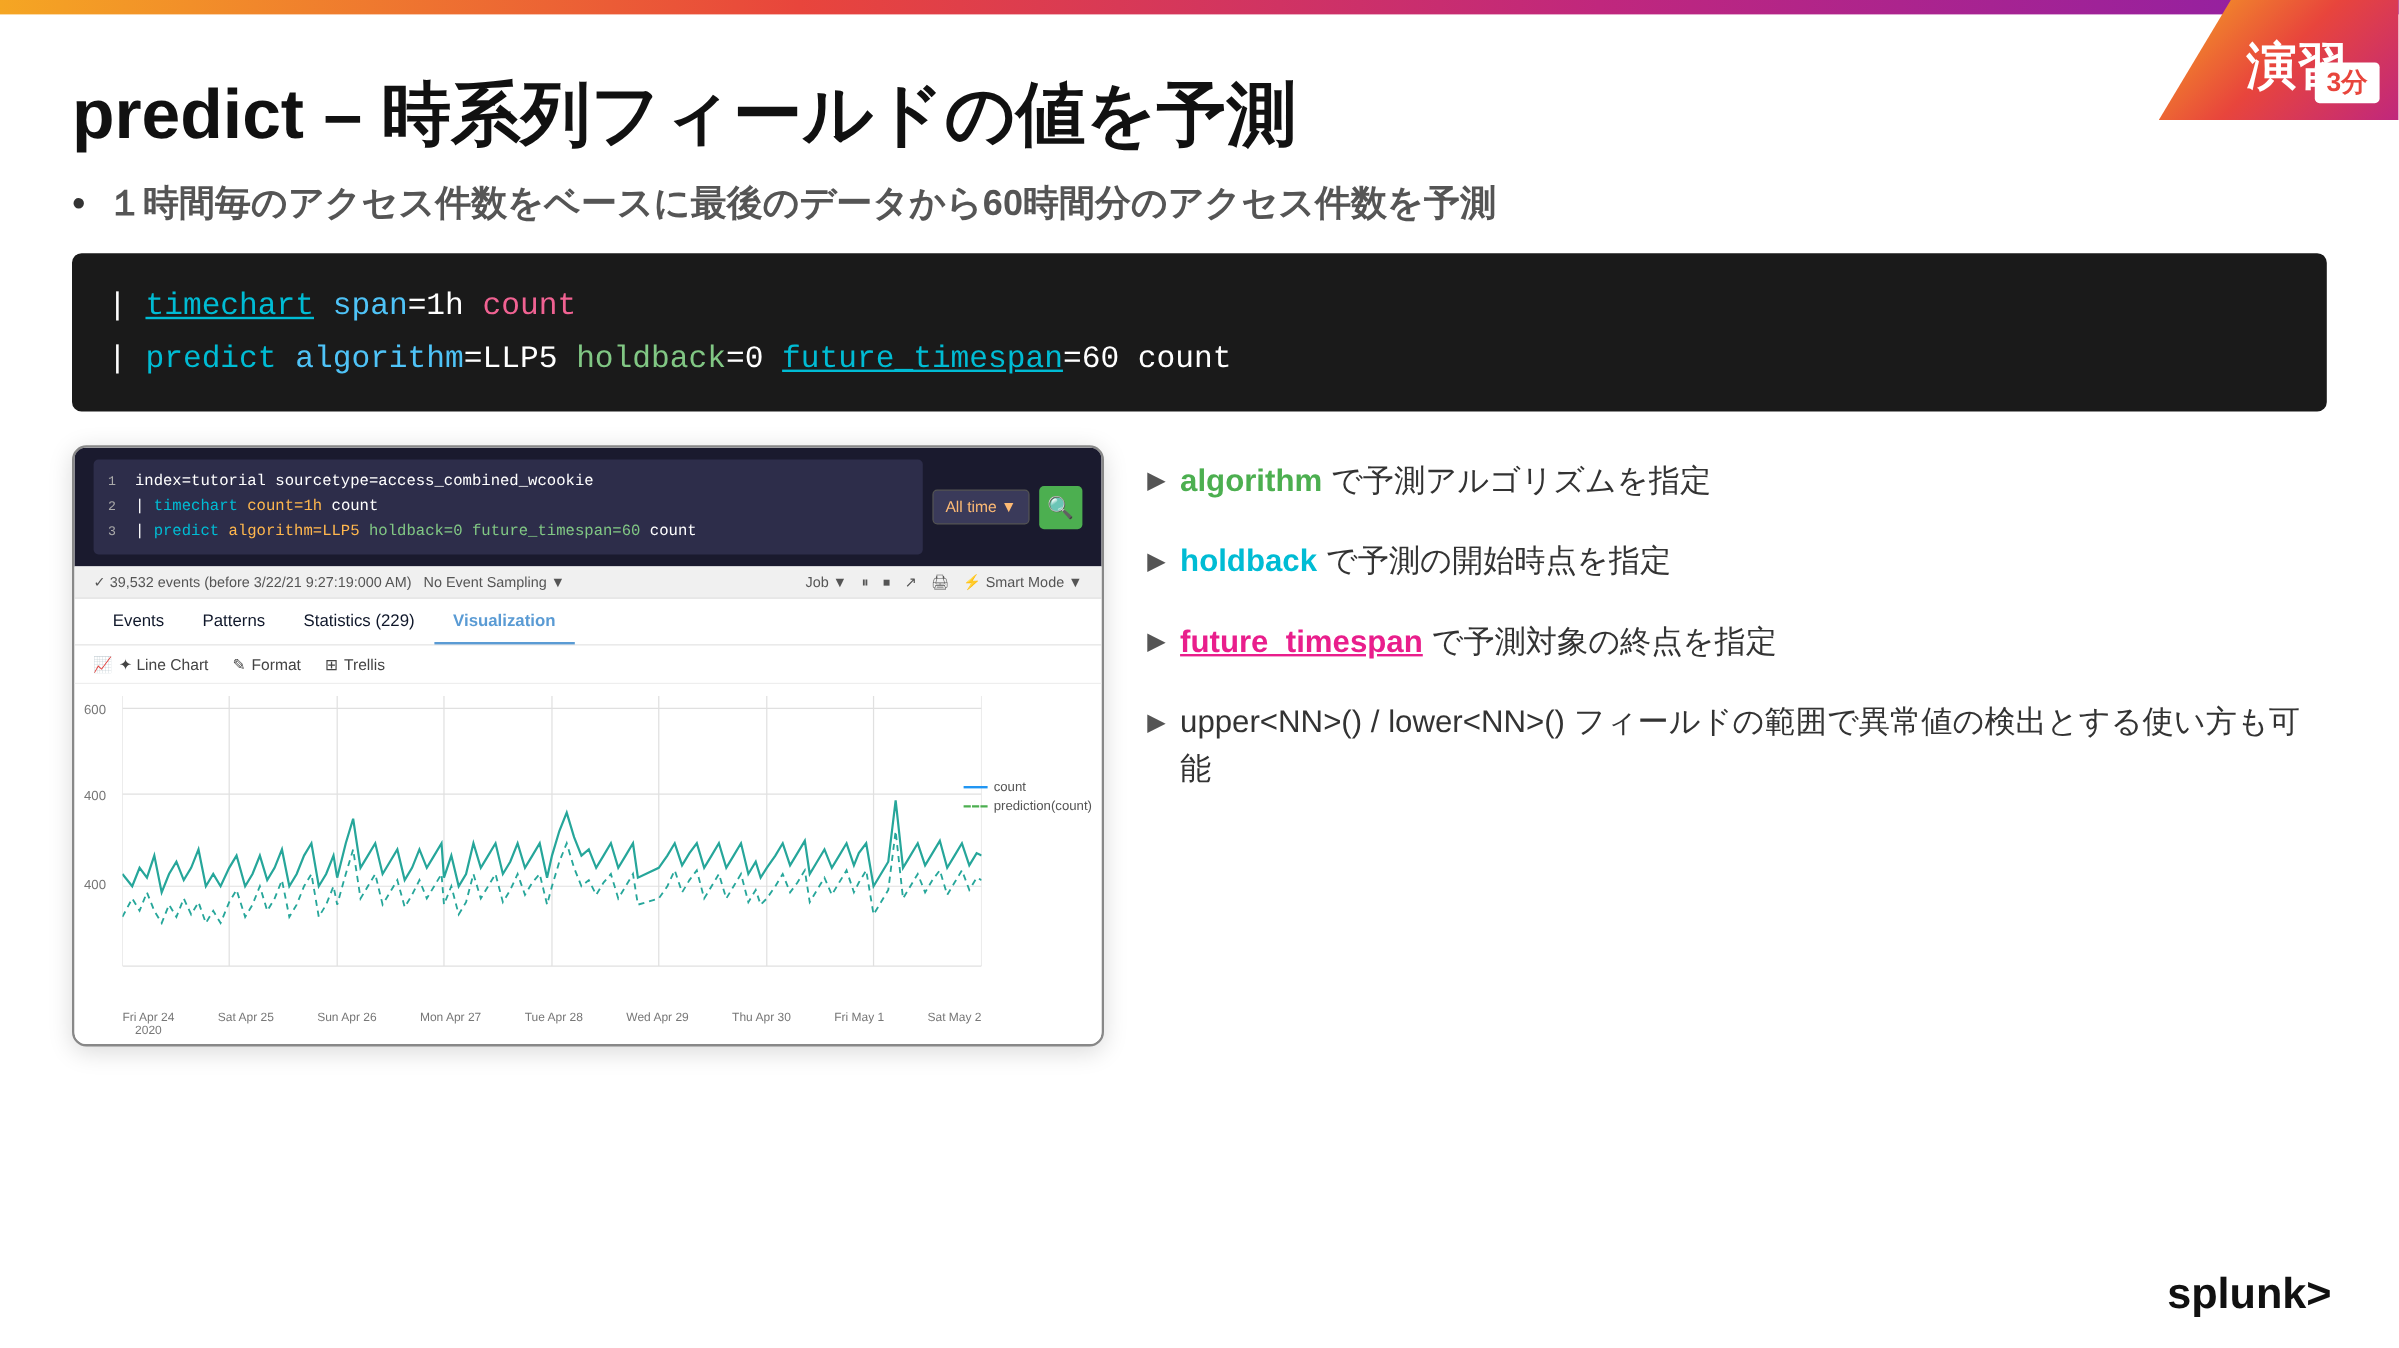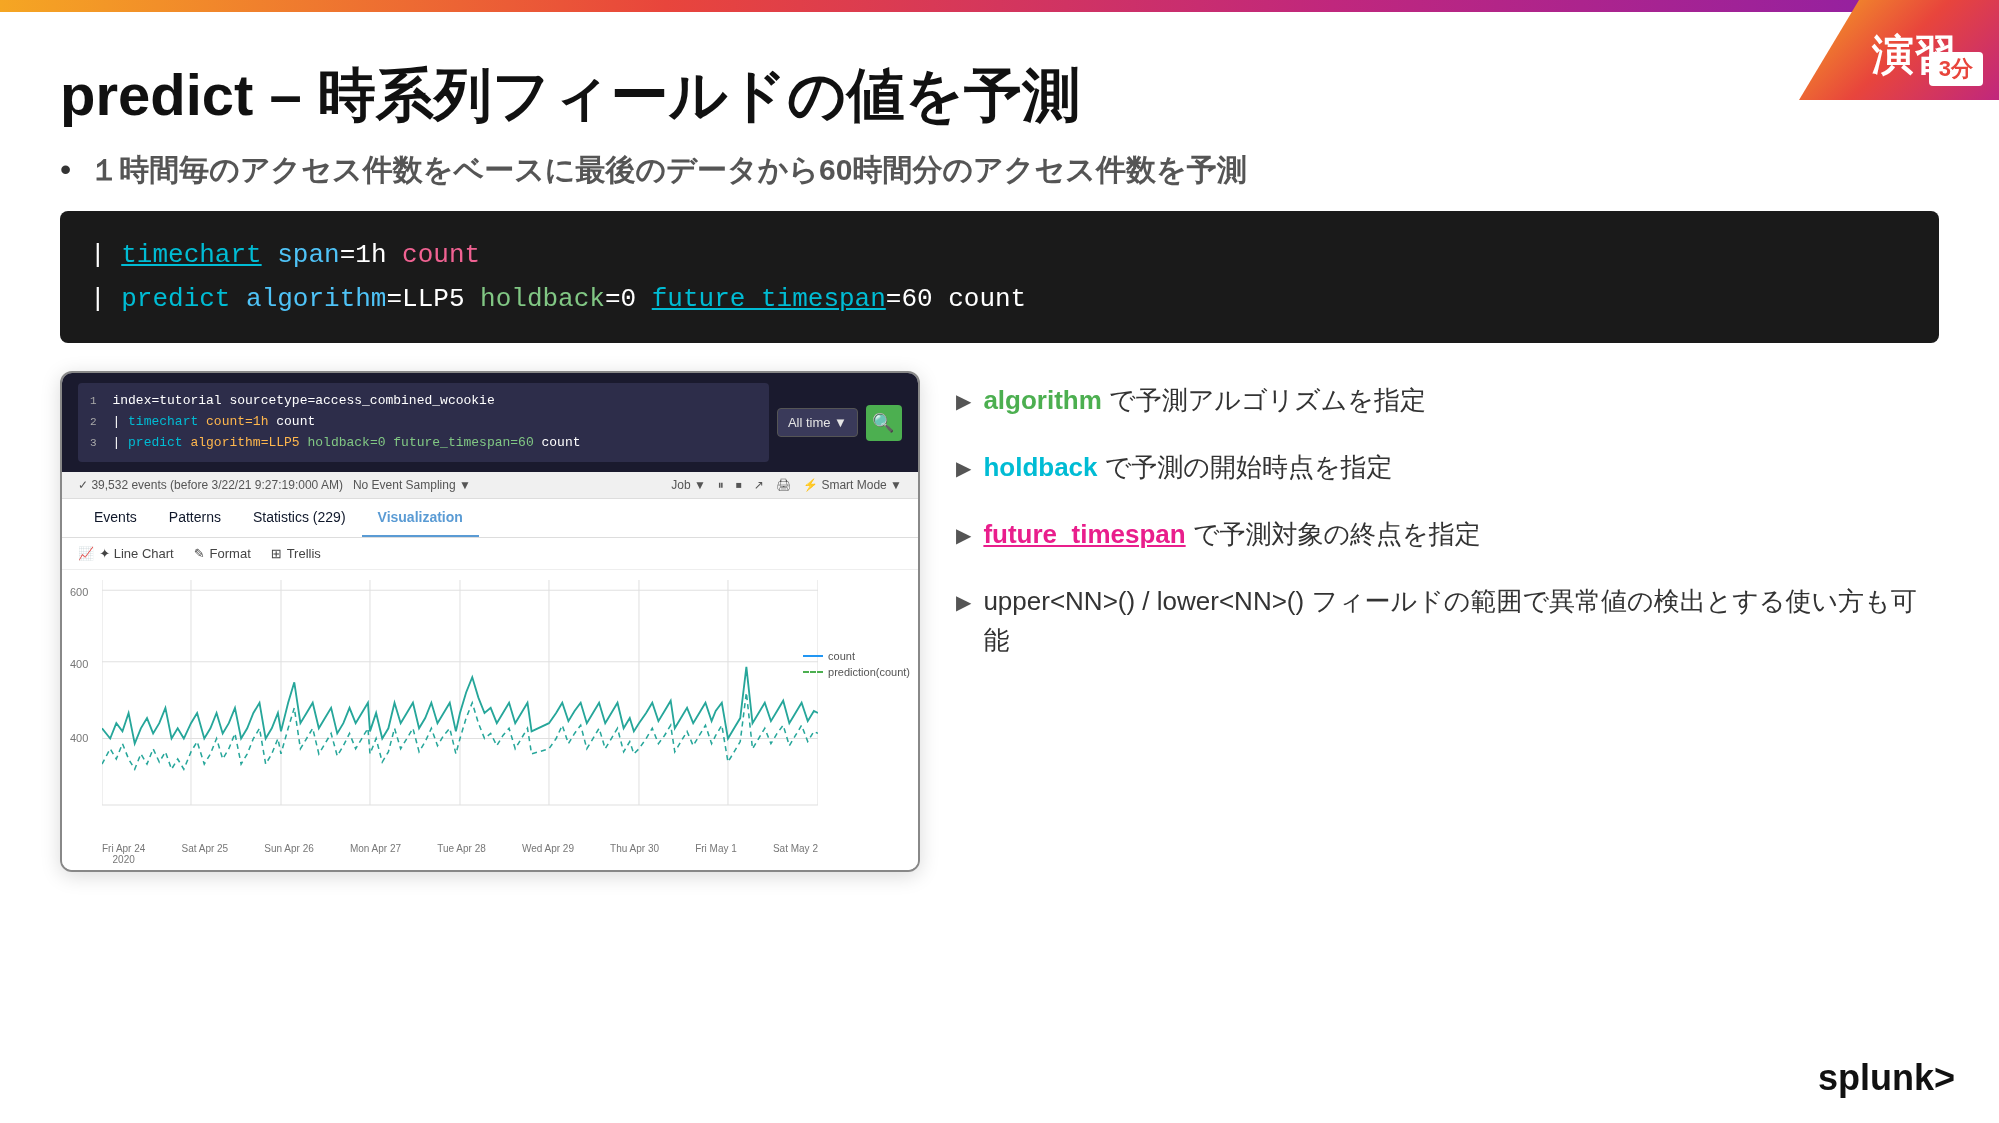--- a/index.html
+++ b/index.html
@@ -165,21 +165,21 @@
       align-items: center;
       justify-content: center;
       cursor: pointer;
     }
     .splunk-search-icon {
       color: white;
       font-size: 18px;
     }
     .splunk-time-select {
       background: #3a3a5a;
-      color: #e5e5e5;
+      color: #fdba74;
       border: 1px solid #555;
       border-radius: 4px;
       padding: 6px 10px;
       font-size: 13px;
     }
 
     .splunk-meta-bar {
       background: #f0f0f0;
       padding: 6px 16px;
       display: flex;
@@ -317,21 +317,21 @@
       flex: 1;
     }
     .rb-highlight-green { color: #4caf50; font-weight: bold; }
     .rb-highlight-pink { color: #e91e8c; font-weight: bold; text-decoration: underline; }
     .rb-highlight-cyan { color: #00bcd4; font-weight: bold; }
 
     
     .splunk-logo {
       position: absolute;
       bottom: 24px;
-      right: 44px;
+      right: 56px;
       font-size: 36px;
       font-weight: 300;
       color: #111;
     }
     .splunk-logo span {
       font-weight: 700;
     }
 
     
     .grid-line {

